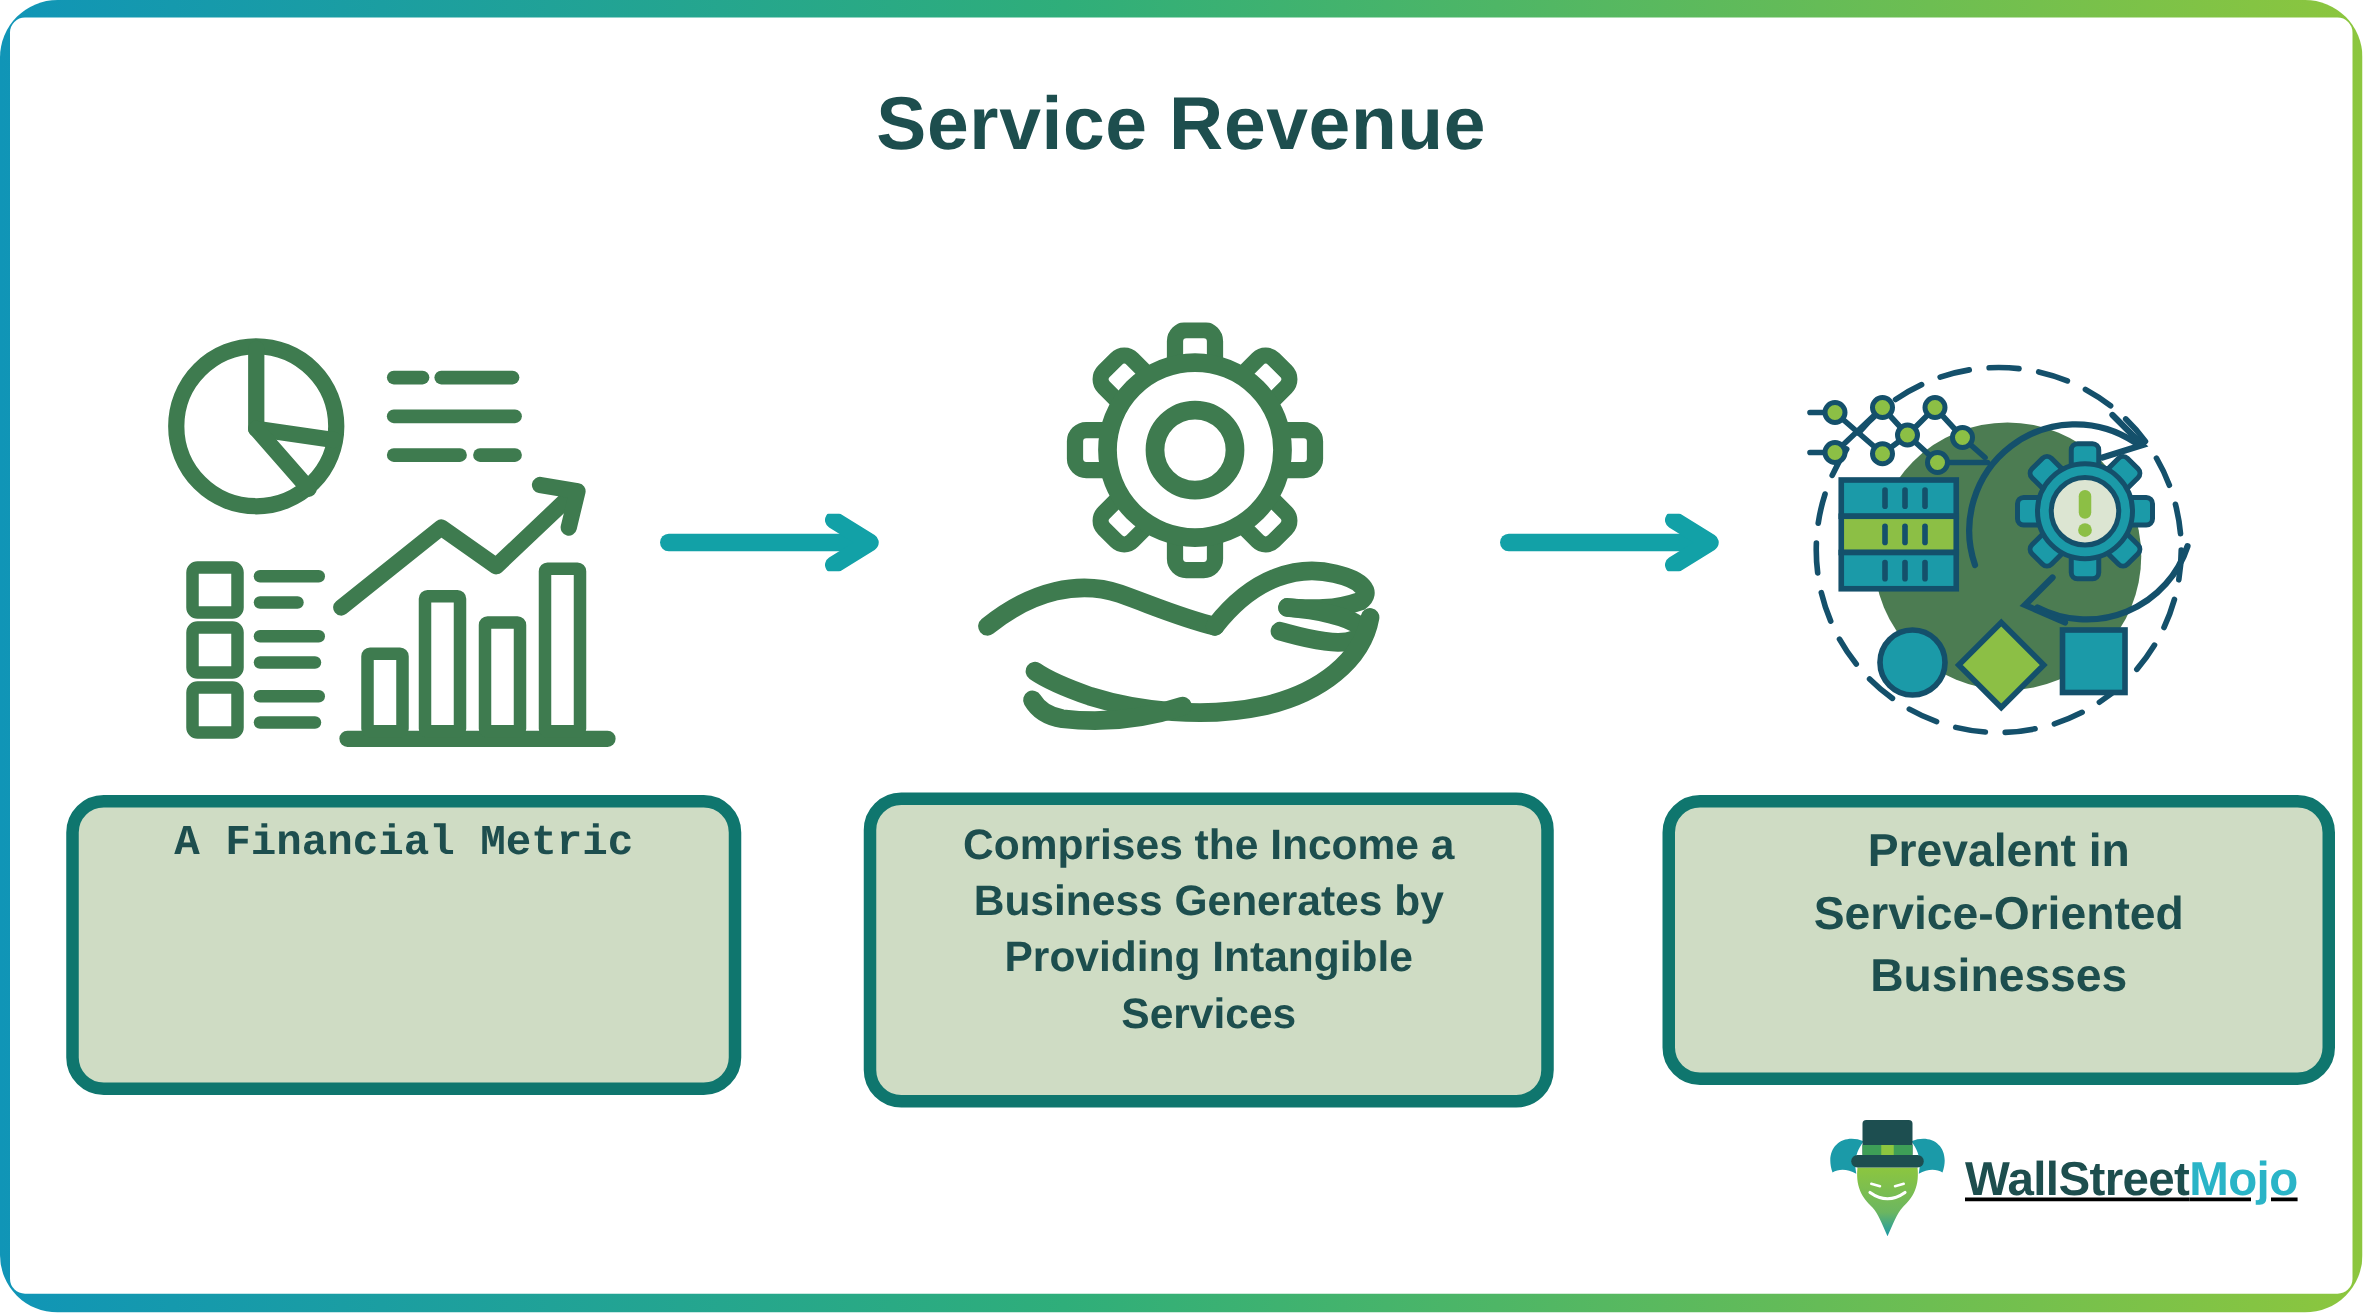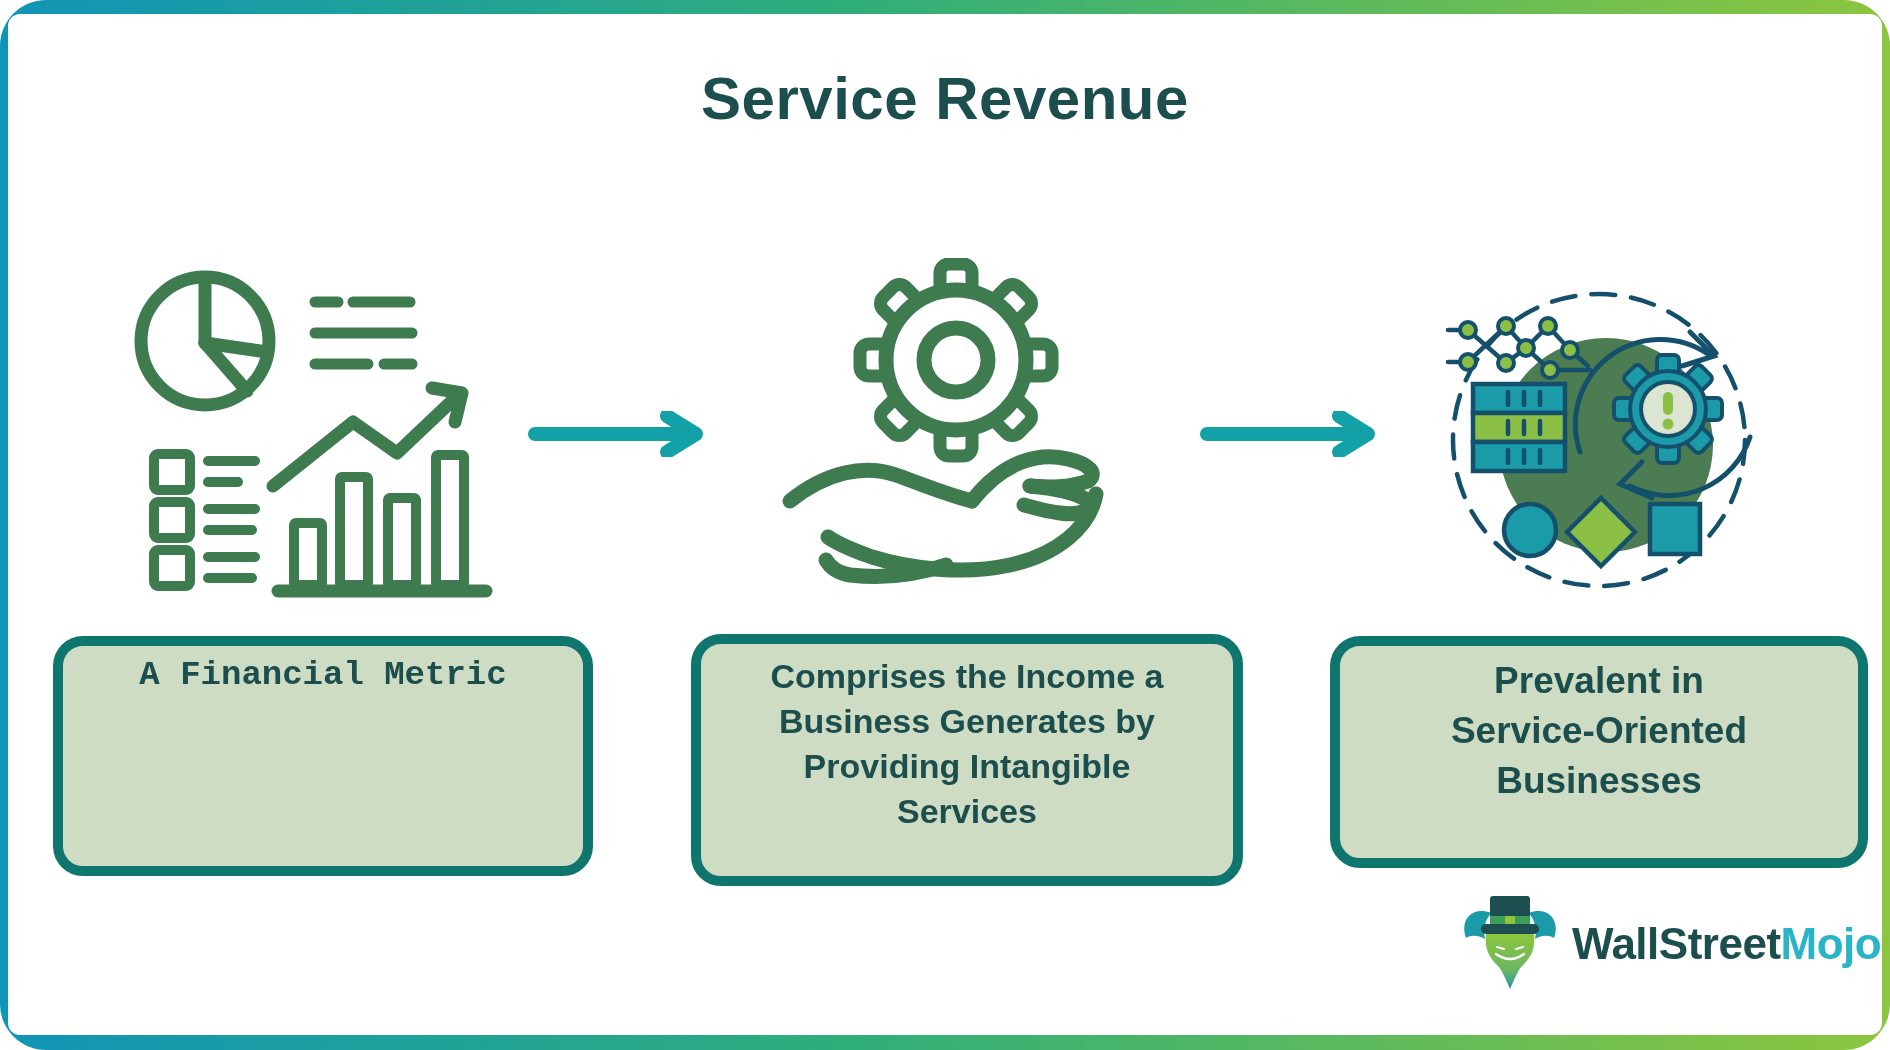--- a/index.html
+++ b/index.html
@@ -45,21 +45,21 @@
   .box-1{left:45px;top:622px;width:540px;height:240px;}
   .box-1 .box-label{font-size:34px;font-family:Liberation Mono, monospace;}
   .box-2{left:683px;top:620px;width:552px;height:252px;}
   .box-2 .box-label{font-size:34px;line-height:1.32;}
   .box-3{left:1322px;top:622px;width:538px;height:232px;}
   .box-3 .box-label{font-size:37px;line-height:1.35;}
   .logo{
     position:absolute;left:1452px;top:876px;height:108px;
     display:flex;align-items:center;gap:12px;
   }
-  .logo-text{font-size:44px;font-weight:bold;letter-spacing:-0.5px;}
+  .logo-text{font-size:38px;font-weight:bold;letter-spacing:-0.5px;text-decoration:underline;}
   .logo-text .primary{color:#1d4e4e;}
   .logo-text .accent{color:#2ab4c7;}
   svg{display:block;}
 </style>
 </head>
 <body>
 
 <div class="frame">
   <div class="card">
 

